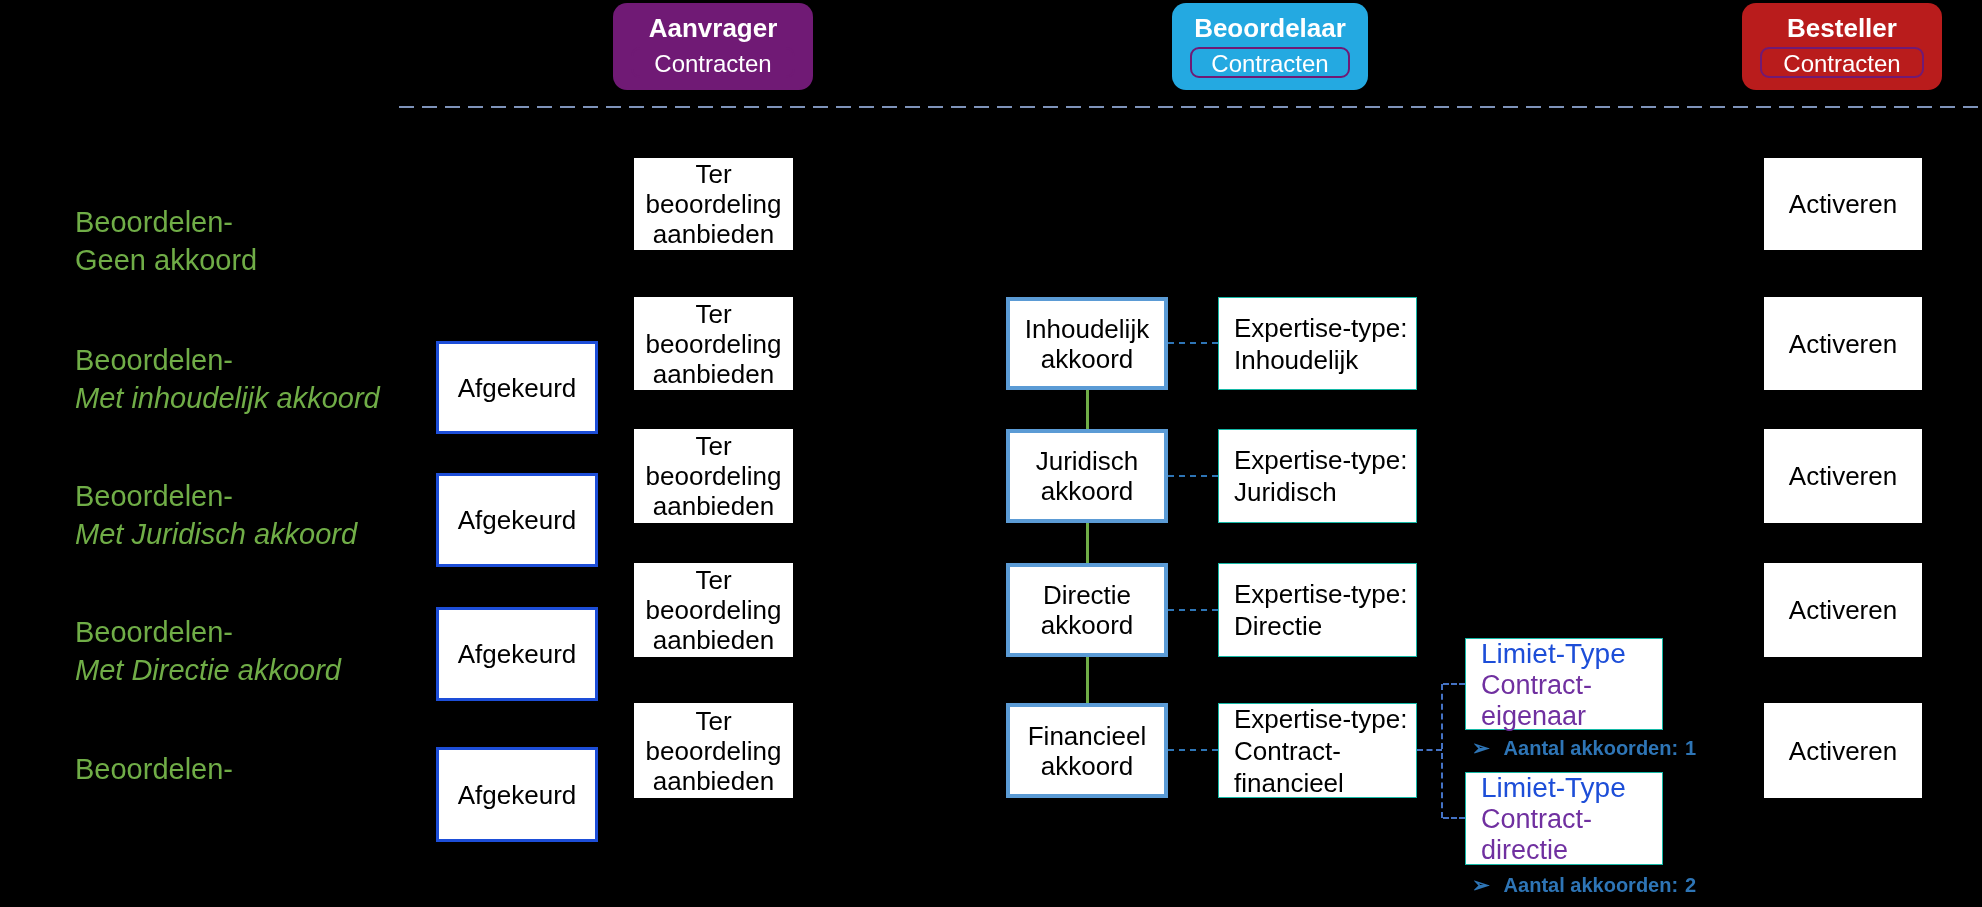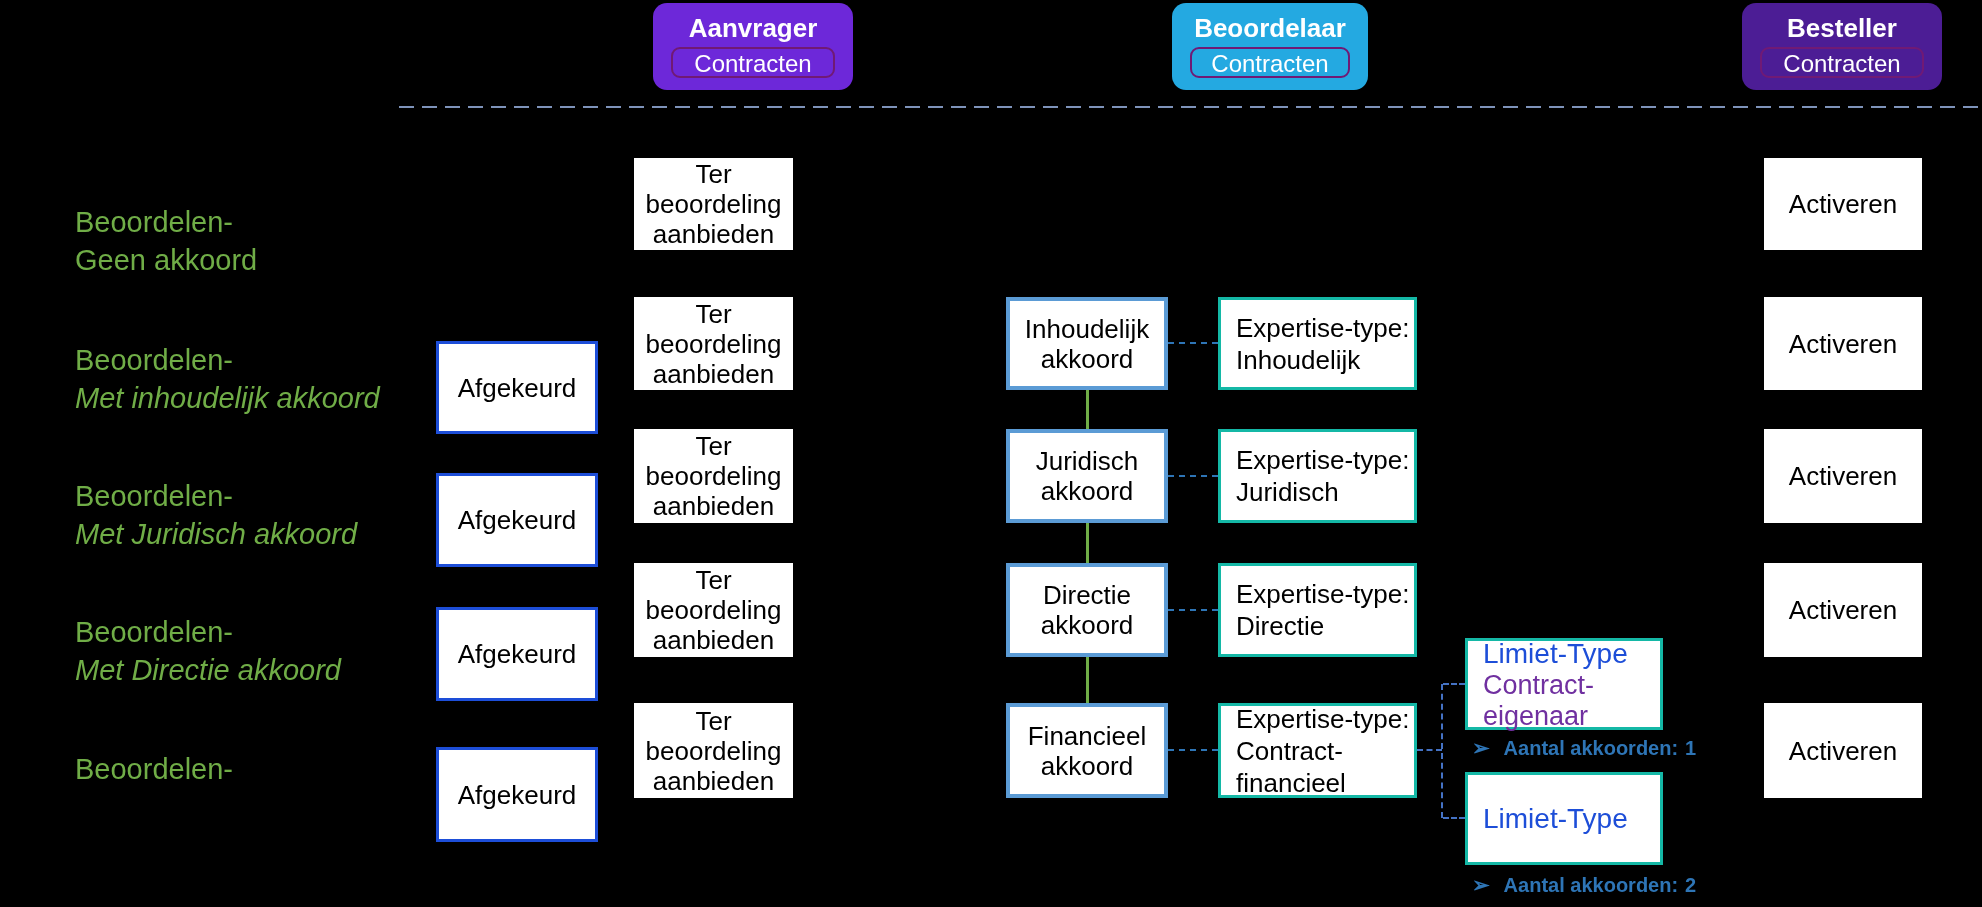--- a/index.html
+++ b/index.html
@@ -3,39 +3,39 @@
 <meta charset="utf-8">
 <style>
   html,body{margin:0;padding:0;background:#000;}
   #canvas{position:relative;width:1982px;height:907px;background:#000;overflow:hidden;
           font-family:"Liberation Sans",sans-serif;}
 
   
   .hdr{position:absolute;top:3px;height:87px;border-radius:14px;color:#fff;text-align:center;box-sizing:border-box;}
   .hdr-title{font-size:26px;font-weight:bold;margin-top:9px;line-height:32px;}
   .hdr-sub{border:2px solid #701a75;border-radius:9px;margin:3px 18px 0 18px;font-size:24px;line-height:29px;height:31px;box-sizing:border-box;}
-  .hdr-gold{left:613px;width:200px;background:#6d28d9;margin-left:40px;}
+  .hdr-gold{left:613px;width:200px;background:#701a75;}
   .hdr-cyan{left:1172px;width:196px;background:#24A9E1;}
-  .hdr-blue{left:1742px;width:200px;background:#4c1d95;}
+  .hdr-blue{left:1742px;width:200px;background:#b91c1c;}
 
   
   .sep{position:absolute;left:399px;top:106px;width:1583px;height:2px;
        background:repeating-linear-gradient(90deg,#7E93BA 0 15px,transparent 15px 23px);}
 
   
   .rowlabel{position:absolute;left:27px;color:#70AD47;font-size:29px;line-height:38px;white-space:nowrap;margin-left:48px;}
   .it{font-style:italic;}
 
   
   .box{position:absolute;background:#fff;color:#000;box-sizing:border-box;
        display:flex;align-items:center;justify-content:center;}
   .box .txt{white-space:pre-line;text-align:center;font-size:26px;line-height:30px;}
   .red{border:3px solid #1d4ed8;margin-top:44px;}
   .blue-thick{border:4px solid #5B9BD5;}
-  .blue-thin{border:3px solid #14b8a6;}
+  .blue-thin{border:1px solid #14b8a6;}
   .leftal{justify-content:flex-start;}
   .leftal .txt{text-align:left;padding-left:15px;line-height:32px;}
 
   
   .limiet{flex-direction:column;align-items:flex-start;padding-left:15px;}
   .lt-title{font-size:28px;line-height:33px;color:#1d4ed8;}
   .lt-sub{font-size:27px;line-height:31px;color:#7030A0;}
 
   
   .aantal{position:absolute;color:#2E75B6;font-size:20px;font-weight:bold;white-space:nowrap;display:flex;align-items:center;}
@@ -161,20 +161,21 @@
 Contract-
 financieel</span>
     </div>
 
   <div class="box blue-thin limiet" style="left:1465px;top:638px;width:198px;height:92px">
     <div class="lt-title">Limiet-Type</div>
     <div class="lt-sub">Contract-eigenaar</div>
   </div>
   <div class="box blue-thin limiet" style="left:1465px;top:772px;width:198px;height:93px">
     <div class="lt-title">Limiet-Type</div>
+    <div class="lt-sub">Contract-directie</div>
   </div>
 
   <div class="aantal" style="left:1472px;top:736px">
     <span class="arr">➢</span>
     <span>Aantal akkoorden:</span>
     <span class="val">1</span>
   </div>
   <div class="aantal" style="left:1472px;top:873px">
     <span class="arr">➢</span>
     <span>Aantal akkoorden:</span>

